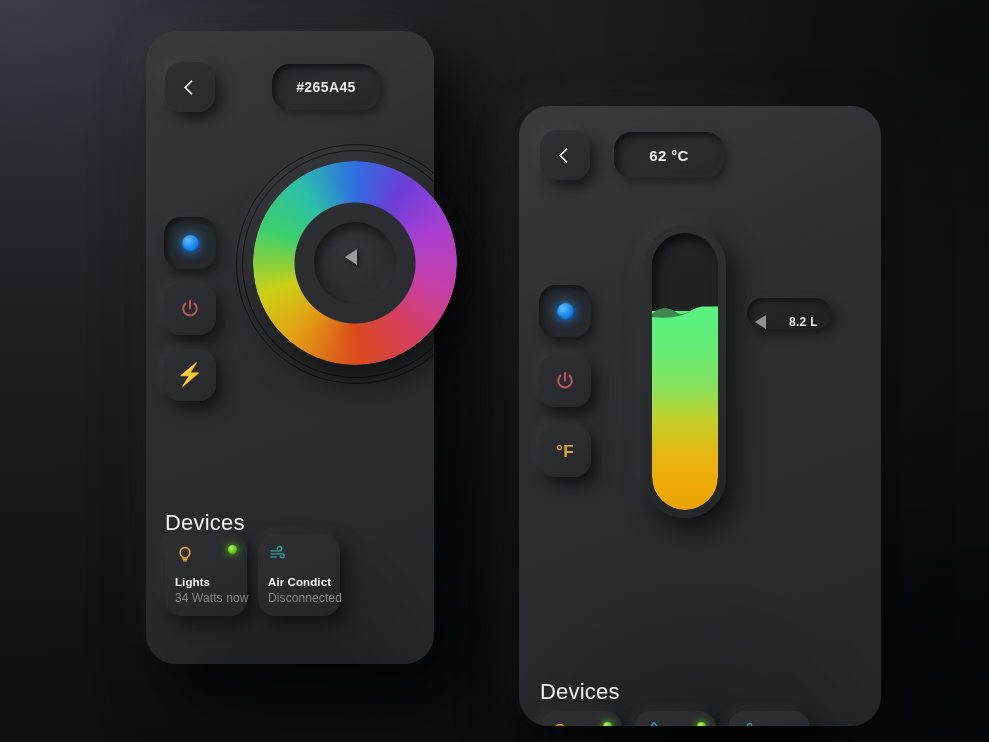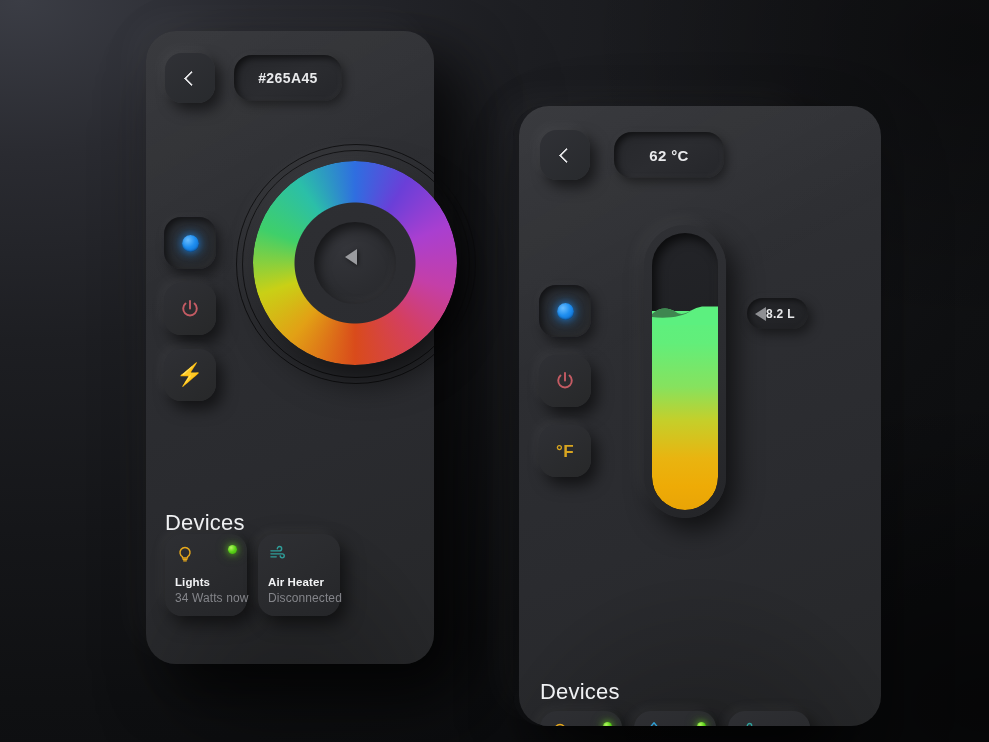--- a/index.html
+++ b/index.html
@@ -281,22 +281,22 @@
     height: 31px;
     padding: 0 13px 0 8px;
     border-radius: 16px;
     background: linear-gradient(150deg, #26272b, #202124);
     box-shadow:
       inset 2px 2px 6px rgba(0,0,0,.60),
       inset -1px -1px 4px rgba(255,255,255,.038),
       -3px -3px 8px rgba(255,255,255,.025),
        4px 5px 12px rgba(0,0,0,.45);
     display: flex;
-    align-items: center;
-    gap: 0;
+    align-items: flex-end;
+    gap: 23px;
     cursor: pointer;
   }
   #tank-badge .tri {
     width: 0; height: 0;
     border-top: 7px solid transparent;
     border-bottom: 7px solid transparent;
     border-right: 11px solid #8e8f93;
   }
   #tank-badge .txt {
     color: #e8e9eb;
@@ -376,21 +376,21 @@
 </style>
 </head>
 <body>
 
 <div id="stage">
 
   <div class="panel-shadow" id="panel-left-shadow"></div>
   <div class="panel" id="panel-left">
     <div class="panel-sheen"></div>
 
-    <div class="header-row" style="left:19px; top:22px; width:250px;">
+    <div class="header-row" style="left:19px; top:31px; width:250px;gap:38px;">
       <div class="back-btn">
         <span class="chev"></span>
       </div>
       <div class="value-pill" style="width:108px; height:46px; margin-left:19px; font-size:14px;">#265A45</div>
     </div>
 
     <div class="rail" style="left:18px; top:186px;">
       <div class="rail-btn dot-well" style="margin-bottom:14px;">
         <span class="blue-dot"></span>
       </div>
@@ -430,21 +430,21 @@
         <div class="dev-top">
           <span class="dev-icon">
             <svg width="20" height="20" viewBox="0 0 24 24" fill="none" stroke="#2f9f9a" stroke-width="1.7" stroke-linecap="round" stroke-linejoin="round">
               <path d="M3.5 9.4 h10.3 a2.6 2.6 0 1 0 -2.6 -2.6"></path>
               <path d="M3.5 13 h13.6 a2.4 2.4 0 1 1 -2.4 2.4"></path>
               <path d="M3.5 16.6 h6.4"></path>
             </svg>
           </span>
 
         </div>
-        <div class="dev-name">Air Heater</div>
+        <div class="dev-name">Air Condict</div>
         <div class="dev-sub">Disconnected</div>
       </div>
 
     </div>
   </div>
 
   <div id="wheel-wrap">
     <div class="ring-outline o1"></div>
     <div class="ring-outline o2"></div>
     <div id="ring-glow"></div>

